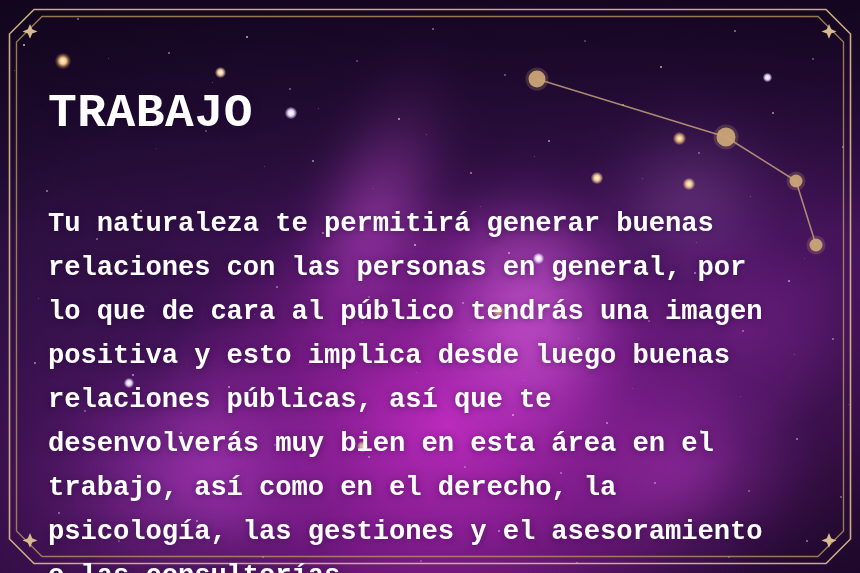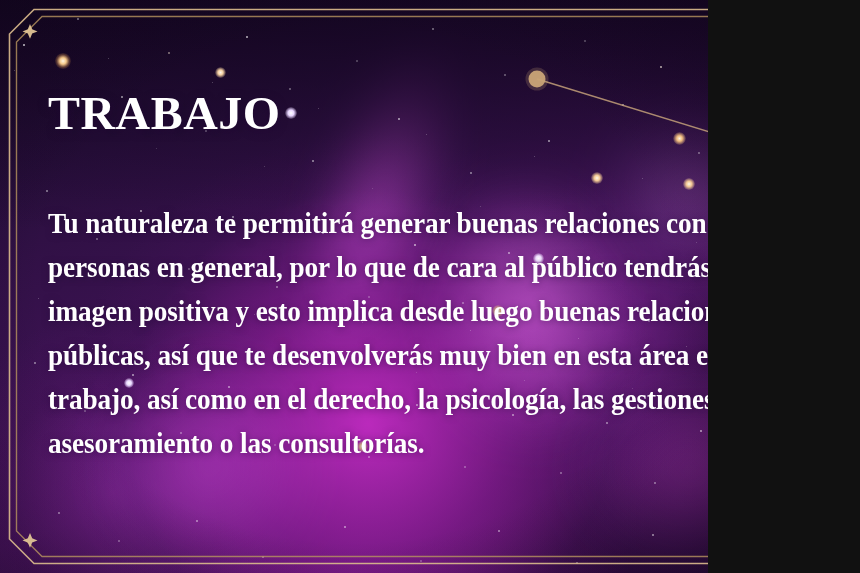--- a/index.html
+++ b/index.html
@@ -1,20 +1,20 @@
 <!DOCTYPE html>
 <html><head>
 <meta charset="utf-8">
 <style>
   html,body{margin:0;padding:0;background:#111;}
   #card{
     position:relative;
-    width:708px;height:573px;
+    width:860px;height:573px;
     overflow:hidden;
-    font-family:Liberation Serif, serif;
+    font-family:Liberation Mono, monospace;
     background:#1b0a2a;
   }
 
   
   .bg-base{
     position:absolute;inset:0;
     background:
       radial-gradient(ellipse 52% 62% at 52% 74%, rgba(196,44,196,0.92) 0%, rgba(150,30,160,0.55) 38%, rgba(80,18,100,0.18) 66%, rgba(40,10,55,0) 82%),
       radial-gradient(ellipse 30% 40% at 16% 86%, rgba(150,44,170,0.55) 0%, rgba(90,22,110,0.22) 52%, rgba(40,10,55,0) 80%),
       radial-gradient(ellipse 26% 34% at 86% 58%, rgba(140,40,160,0.45) 0%, rgba(70,18,95,0.18) 55%, rgba(30,8,45,0) 82%),

